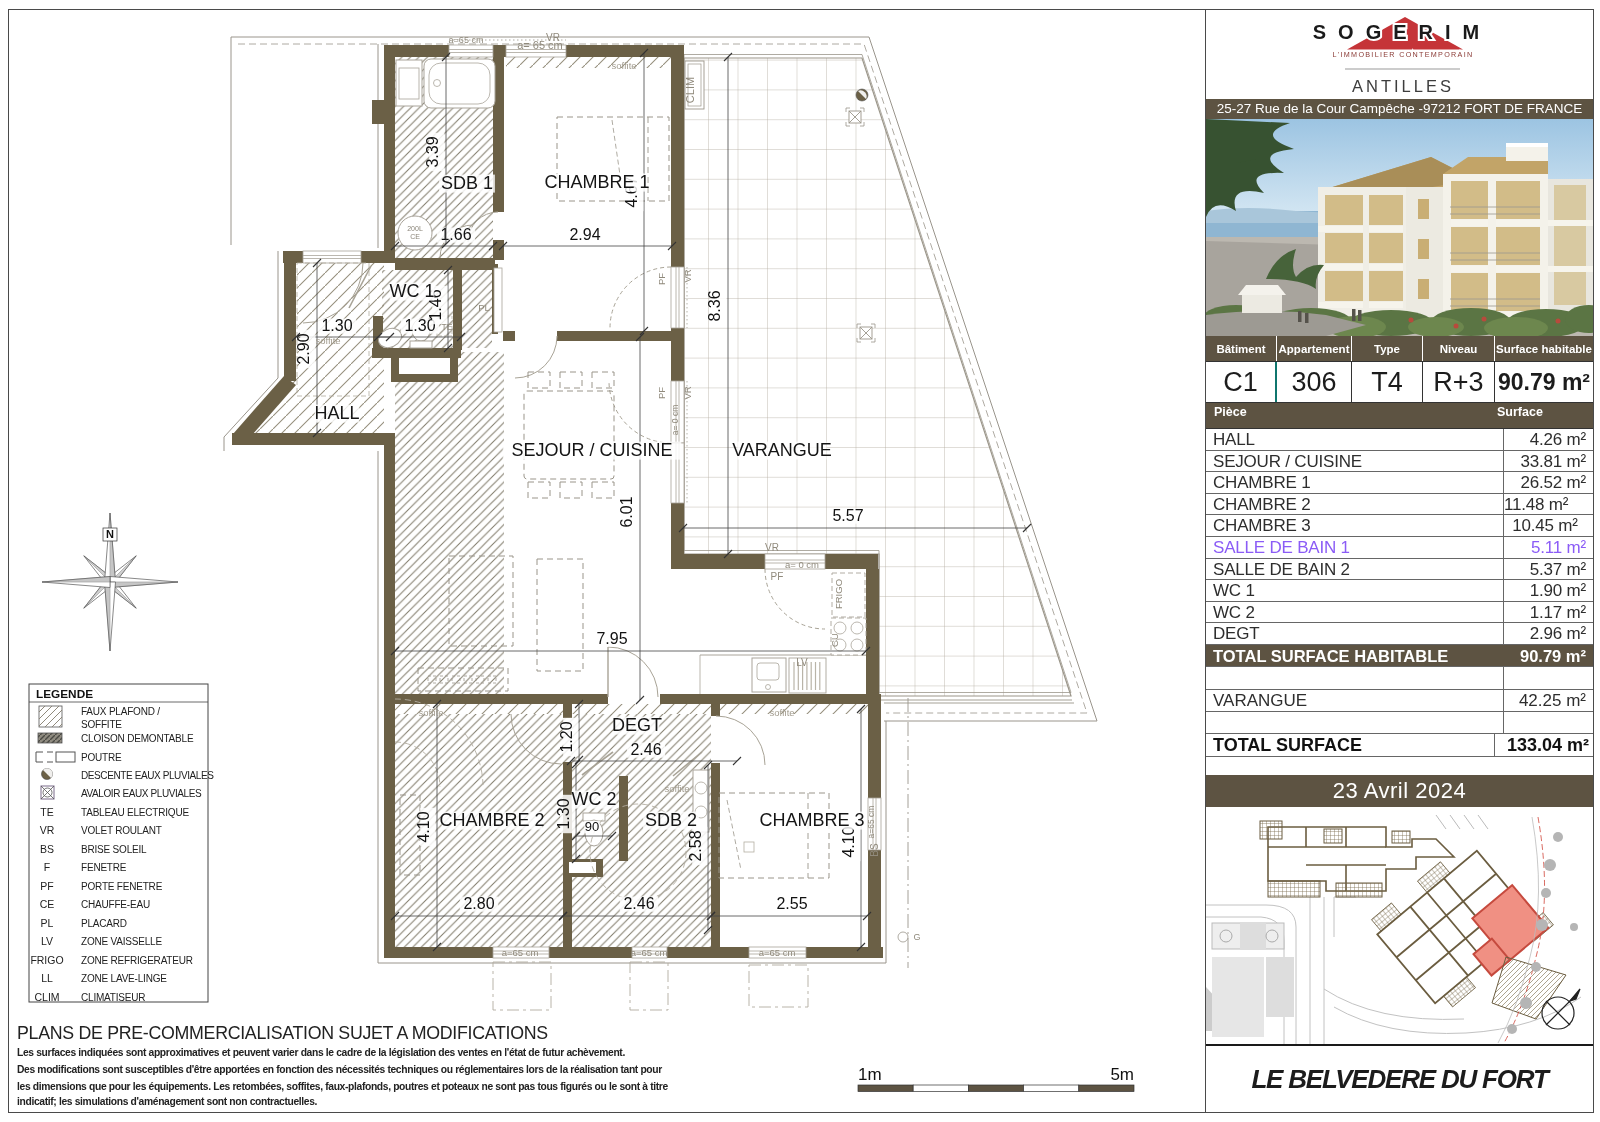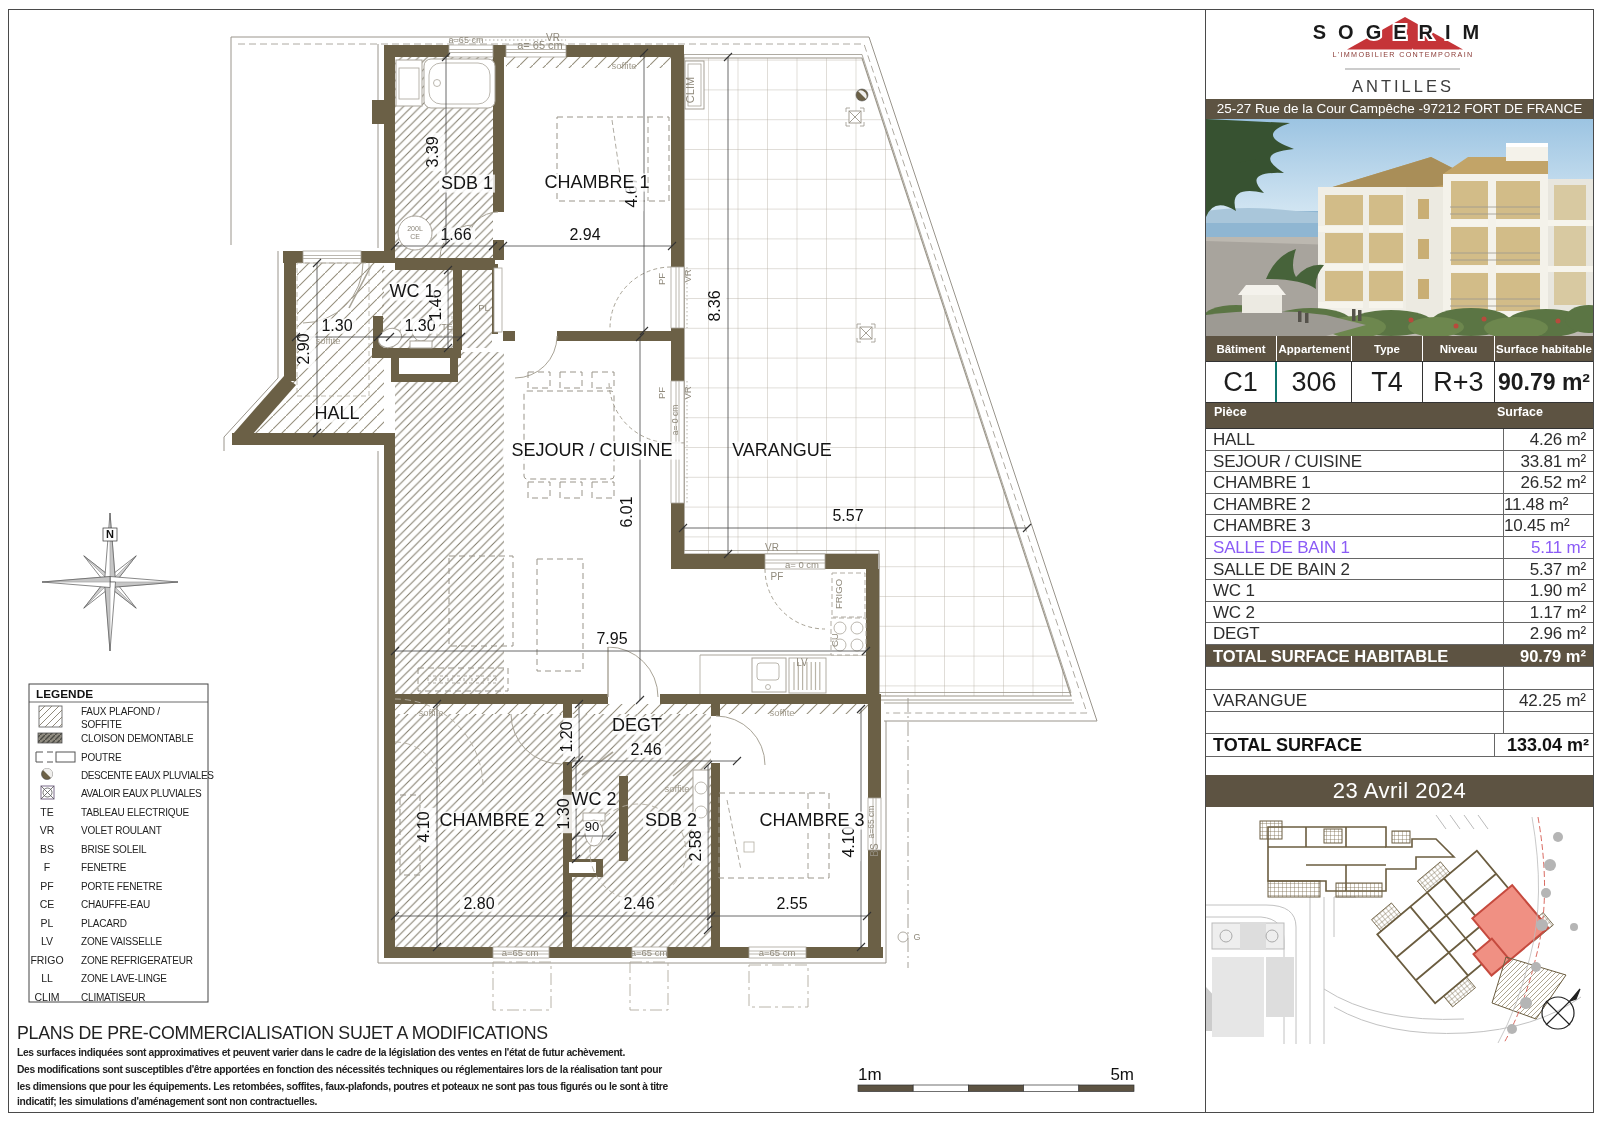--- a/index.html
+++ b/index.html
@@ -765,21 +765,21 @@
 <div style="flex-shrink:0;display:flex;height:21.6px;font-size:17px;color:#2e2e2e;border-bottom:1px solid #666;letter-spacing:-0.2px;">
 <div style="flex:1;padding-left:7px;line-height:21px;white-space:nowrap;">CHAMBRE 1</div>
 <div style="width:90px;border-left:1px solid #666;line-height:21px;text-align:right;padding-right:7px;">26.52 m²</div>
     </div>
 <div style="flex-shrink:0;display:flex;height:21.6px;font-size:17px;color:#2e2e2e;border-bottom:1px solid #666;letter-spacing:-0.2px;">
 <div style="flex:1;padding-left:7px;line-height:21px;white-space:nowrap;">CHAMBRE 2</div>
 <div style="width:90px;border-left:1px solid #666;line-height:21px;padding-right:7px;">11.48 m²</div>
     </div>
 <div style="flex-shrink:0;display:flex;height:21.6px;font-size:17px;color:#2e2e2e;border-bottom:1px solid #666;letter-spacing:-0.2px;">
 <div style="flex:1;padding-left:7px;line-height:21px;white-space:nowrap;">CHAMBRE 3</div>
-<div style="width:90px;border-left:1px solid #666;line-height:21px;text-align:left;padding-right:7px;">10.45 m²</div>
+<div style="width:90px;border-left:1px solid #666;line-height:21px;text-align:center;padding-right:7px;">10.45 m²</div>
     </div>
 <div style="flex-shrink:0;display:flex;height:21.6px;font-size:17px;color:#8b5cf6;border-bottom:1px solid #666;letter-spacing:-0.2px;">
 <div style="flex:1;padding-left:7px;line-height:21px;white-space:nowrap;">SALLE DE BAIN 1</div>
 <div style="width:90px;border-left:1px solid #666;line-height:21px;text-align:right;padding-right:7px;">5.11 m²</div>
     </div>
 <div style="flex-shrink:0;display:flex;height:21.6px;font-size:17px;color:#2e2e2e;border-bottom:1px solid #666;letter-spacing:-0.2px;">
 <div style="flex:1;padding-left:7px;line-height:21px;white-space:nowrap;">SALLE DE BAIN 2</div>
 <div style="width:90px;border-left:1px solid #666;line-height:21px;text-align:right;padding-right:7px;">5.37 m²</div>
     </div>
 <div style="flex-shrink:0;display:flex;height:21.6px;font-size:17px;color:#2e2e2e;border-bottom:1px solid #666;letter-spacing:-0.2px;">
@@ -896,12 +896,15 @@
 </g>
 
 <g stroke="#222" stroke-width="1.2" fill="none">
 <circle cx="352" cy="206" r="16"></circle>
 <line x1="340" y1="218" x2="370" y2="188"></line>
 <line x1="340" y1="194" x2="364" y2="218"></line>
 <path d="M364,194 L374,182 L370,192 Z" fill="#222"></path>
 </g>
 </svg>
 
+<div style="flex:1;border-top:2px solid #1a1a1a;display:flex;align-items:center;justify-content:center;">
+<span style="font-style:italic;font-size:26px;font-weight:bold;color:#1c1c1c;letter-spacing:-1.2px;white-space:nowrap;">LE BELVEDERE DU FORT</span>
+    </div>
 </div>
 </body></html>

